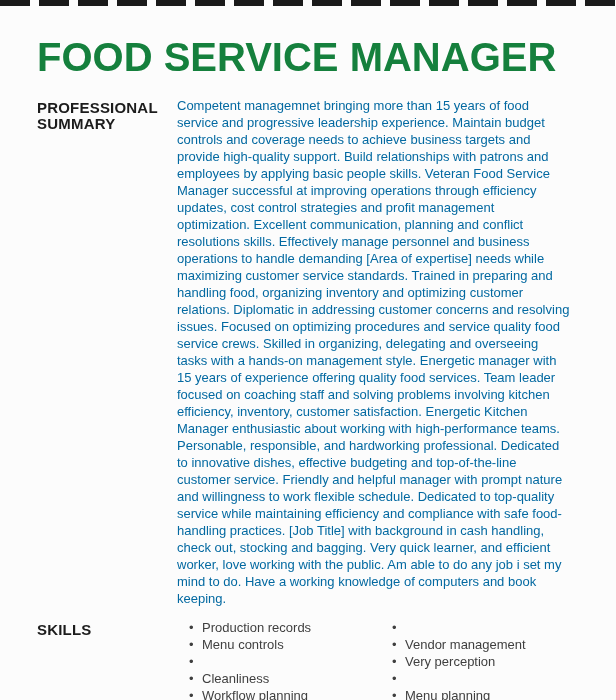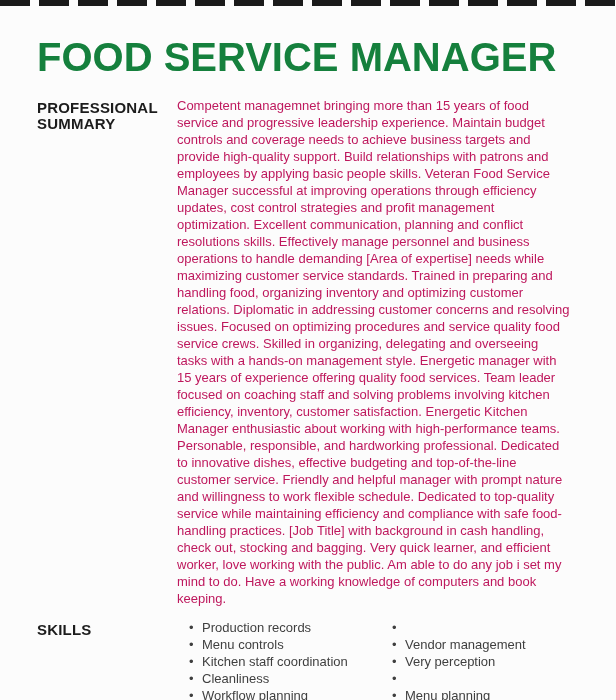--- a/index.html
+++ b/index.html
@@ -27,21 +27,21 @@
   }
   .section.summary { margin-top: 18px; }
   .section.skills  { margin-top: 12px; }
   .section-label {
     font-size: 15px; line-height: 16px; font-weight: bold;
     color: #1c1c1c; letter-spacing: 0.2px; padding-top: 3px;
     padding-right: 20px;
   }
   .summary-text {
     margin: 0;
-    font-size: 13px; line-height: 17px; color: #be185d;
+    font-size: 13px; line-height: 17px; color: #0369a1;
   }
   .skills-cols {
     display: grid;
     grid-template-columns: 203px 1fr;
   }
   ul.skill-list { margin: 0; padding: 0; list-style: none; }
   ul.skill-list li {
     display: flex;
     font-size: 13px; line-height: 17px; color: #3f3f3f;
   }
@@ -71,21 +71,20 @@
           <li>
             <span class="dot">•</span>
             <span>Production records</span>
           </li>
           <li>
             <span class="dot">•</span>
             <span>Menu controls</span>
           </li>
           <li>
             <span class="dot">•</span>
-            <span>Kitchen staff coordination</span>
           </li>
           <li>
             <span class="dot">•</span>
             <span>Cleanliness</span>
           </li>
           <li>
             <span class="dot">•</span>
             <span>Workflow planning</span>
           </li>
         </ul>

